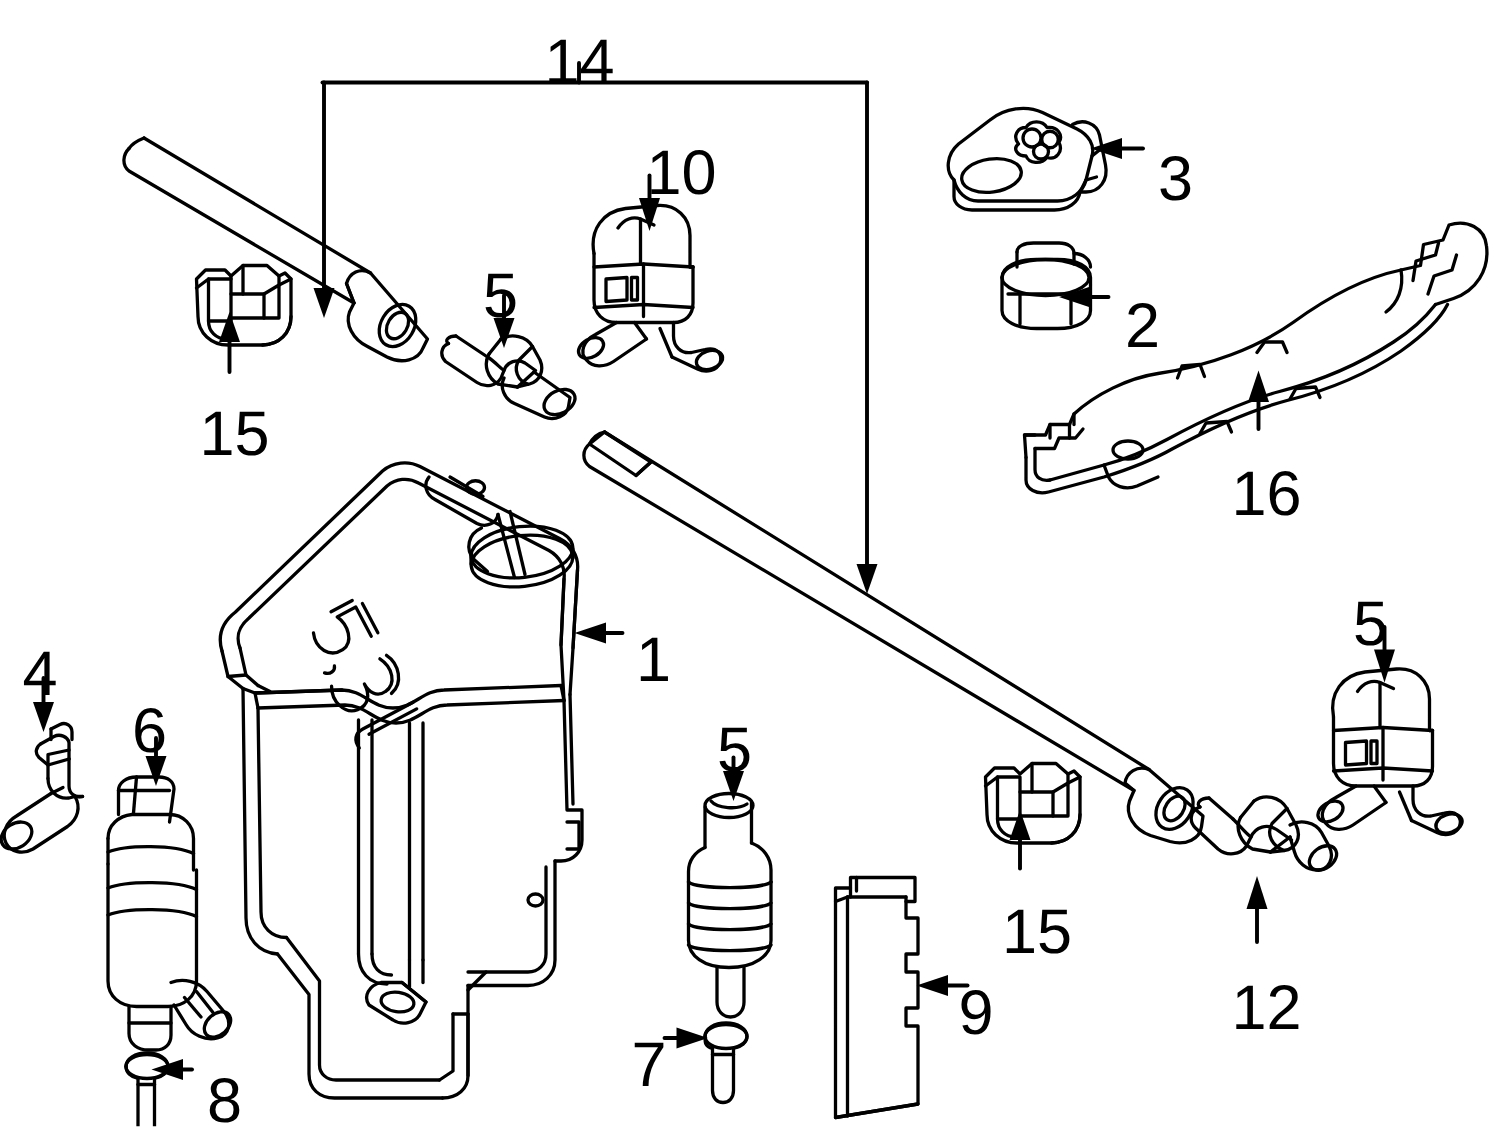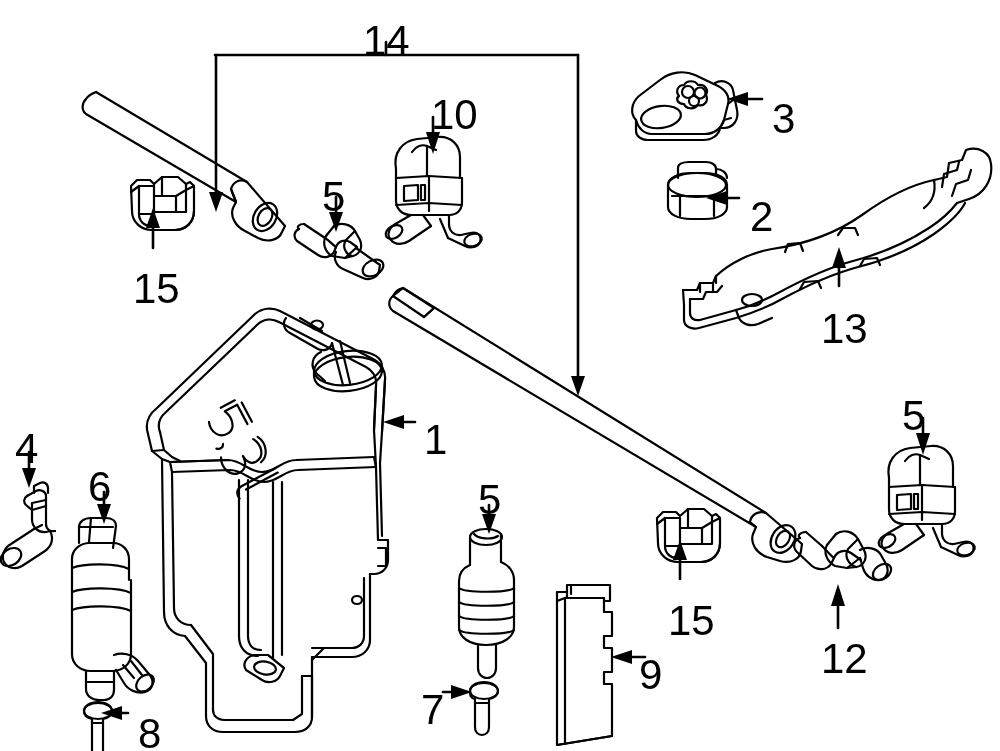--- a/index.html
+++ b/index.html
@@ -575,26 +575,26 @@
 
     </g>
   </svg>
 
   <div class="callout" style="left:363px;top:4px;">14</div>
   <div class="callout" style="left:431px;top:78px;">10</div>
   <div class="callout" style="left:772px;top:82px;">3</div>
   <div class="callout" style="left:750px;top:180px;">2</div>
   <div class="callout" style="left:322px;top:160px;">5</div>
   <div class="callout" style="left:133px;top:252px;">15</div>
-  <div class="callout" style="left:821px;top:292px;">13</div>
+  <div class="callout" style="left:821px;top:292px;">16</div>
   <div class="callout" style="left:424px;top:403px;">1</div>
   <div class="callout" style="left:902px;top:379px;">5</div>
   <div class="callout" style="left:15px;top:412px;">4</div>
   <div class="callout" style="left:88px;top:450px;">6</div>
   <div class="callout" style="left:478px;top:463px;">5</div>
   <div class="callout" style="left:668px;top:584px;">15</div>
-  <div class="callout" style="left:821px;top:622px;">12</div>
+  <div class="callout" style="left:821px;top:635px;">12</div>
   <div class="callout" style="left:639px;top:638px;">9</div>
   <div class="callout" style="left:421px;top:673px;">7</div>
   <div class="callout" style="left:138px;top:697px;">8</div>
 
 
 </div>
 
 </body></html>

